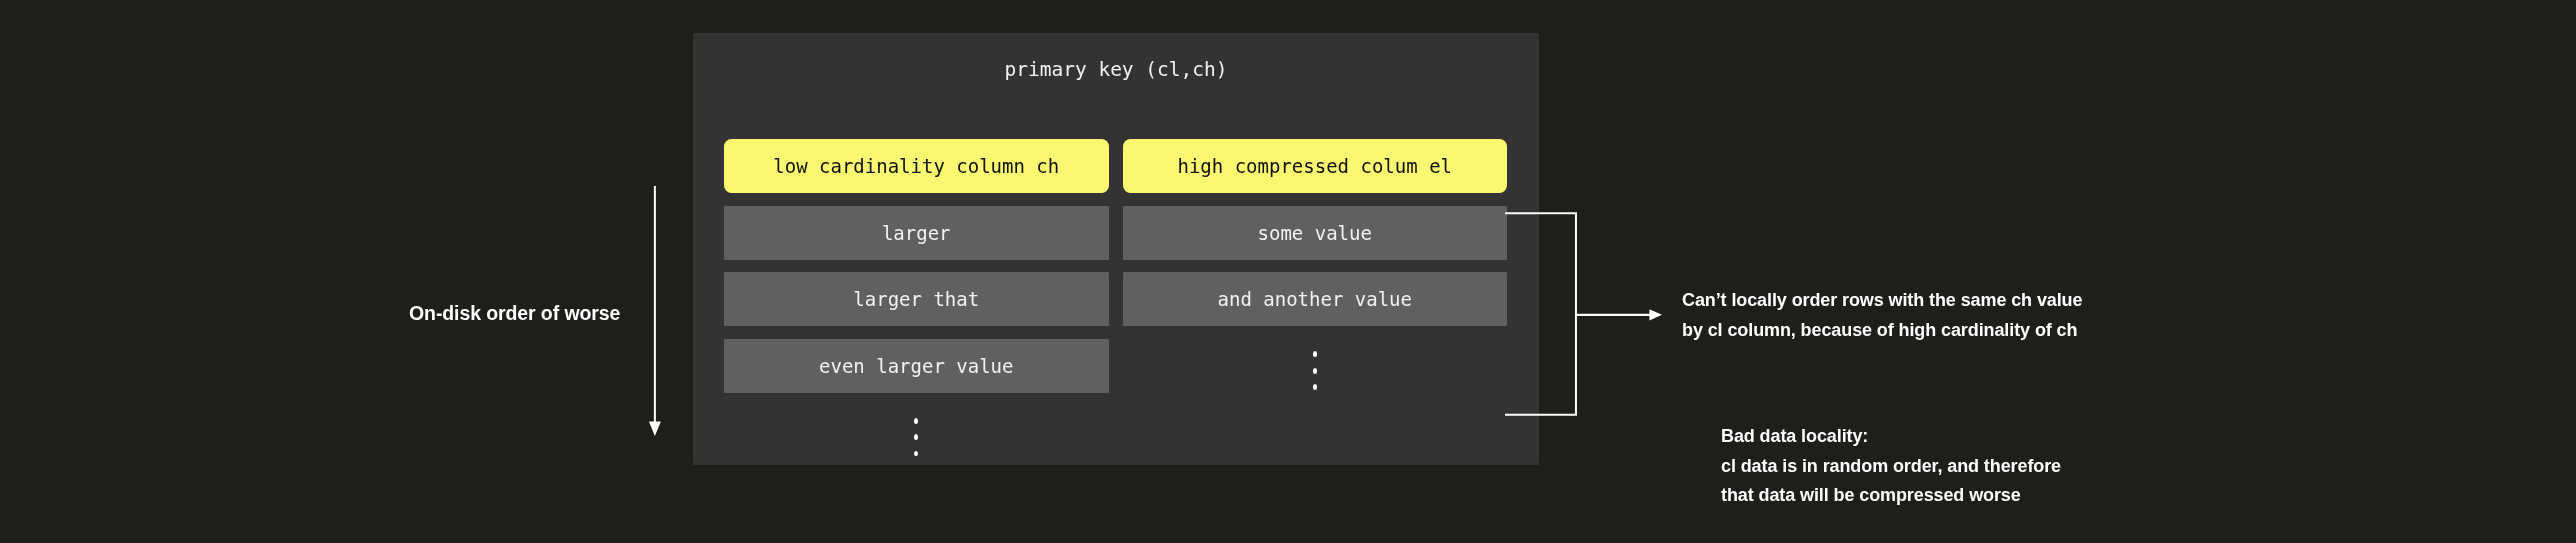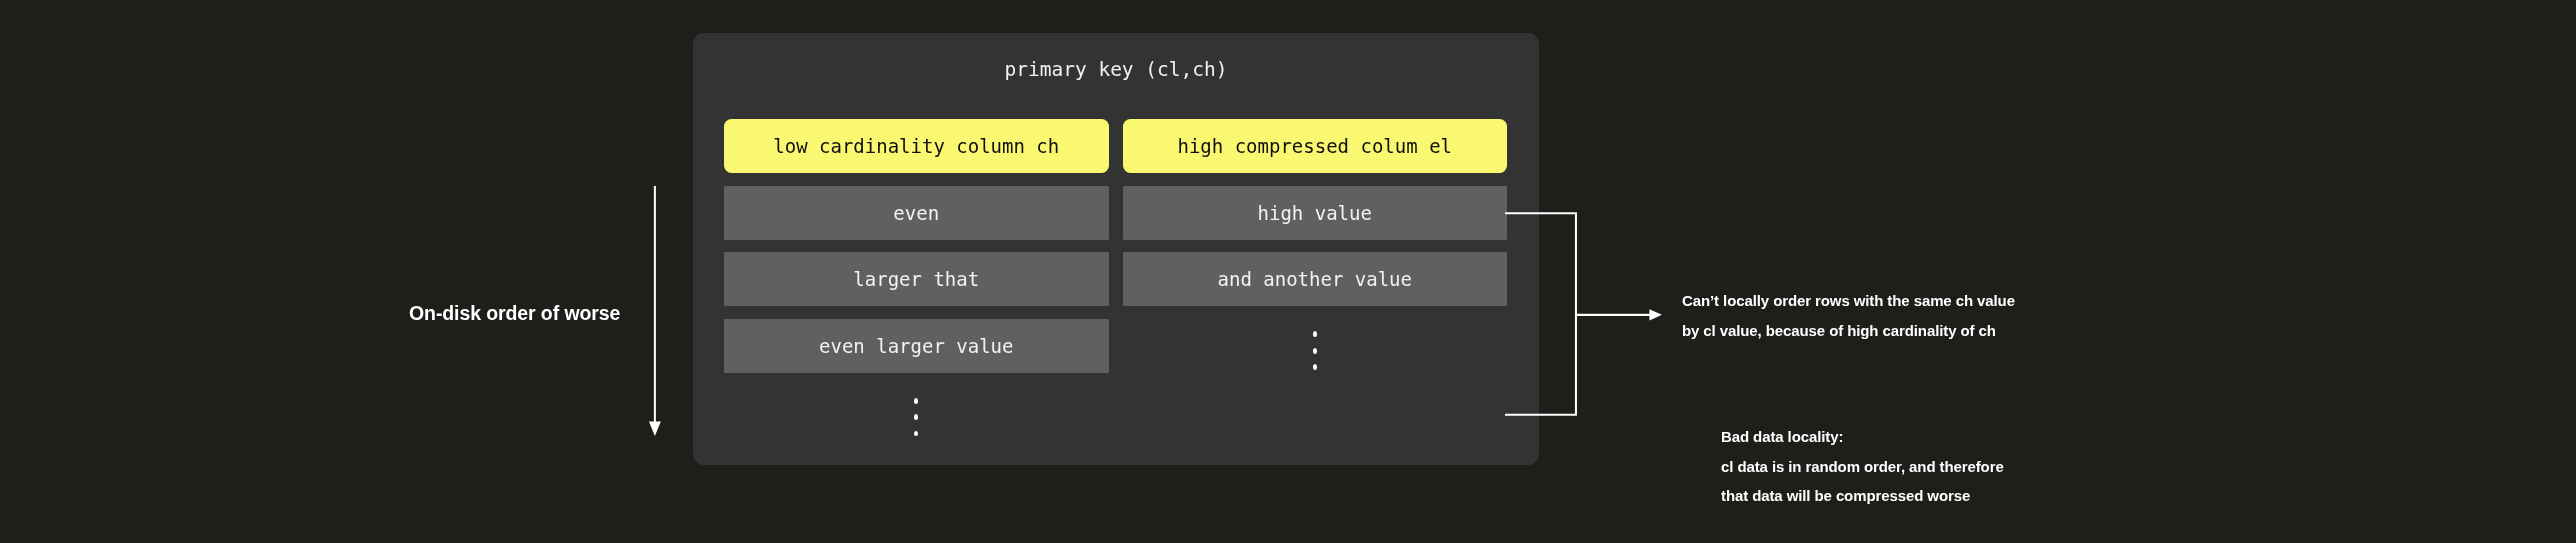--- a/index.html
+++ b/index.html
@@ -44,21 +44,21 @@
   }
 
   
   #panel {
     position: absolute;
     left: 693px;
     top: 33px;
     width: 846px;
     height: 432px;
     background: #333333;
-    border-radius: 11px;
+    border-radius: 2px;
   }
 
   #panel-title {
     position: absolute;
     left: 0;
     top: 25px;
     width: 100%;
     text-align: center;
     color: #f2f2f2;
     font-family: "DejaVu Sans Mono", monospace;
@@ -93,20 +93,21 @@
     font-family: "DejaVu Sans Mono", monospace;
     font-size: 19px;
     white-space: nowrap;
     overflow: hidden;
   }
 
   .cell.header {
     background: #faf871;
     color: #111111;
     border-radius: 7.5px;
+    margin-top: 20px;
   }
 
   .cell.value {
     background: #606060;
     color: #f2f2f2;
     border-radius: 1.3px;
   }
 
   .ellipsis {
     height: 60px;
@@ -133,21 +134,21 @@
     width: 170px;
     height: 221px;
   }
 
   
   .annotation {
     position: absolute;
     color: #ffffff;
     font-family: "Liberation Sans", sans-serif;
     font-weight: bold;
-    font-size: 15px;
+    font-size: 18px;
     line-height: 29.5px;
     letter-spacing: -0.1px;
     white-space: nowrap;
   }
 
   #annotation-cardinality { left: 1682px; top: 286px; }
   #annotation-locality    { left: 1682px; top: 422px; margin-left: 39px; }
 </style>
 </head>
 <body>
@@ -164,33 +165,33 @@
   </div>
 
   <div id="panel">
 
     <div id="panel-title">primary key (cl,ch)</div>
 
     <div id="grid">
 
       <div class="col">
         <div class="cell header">low cardinality column ch</div>
-        <div class="cell value">even</div>
+        <div class="cell value">larger</div>
         <div class="cell value">larger that</div>
         <div class="cell value">even larger value</div>
         <div class="ellipsis">
           <span class="dot"></span>
             <span class="dot"></span>
             <span class="dot"></span>
         </div>
       </div>
 
       <div class="col">
         <div class="cell header">high compressed colum el</div>
-        <div class="cell value">high value</div>
+        <div class="cell value">some value</div>
         <div class="cell value">and another value</div>
         <div class="ellipsis">
           <span class="dot"></span>
             <span class="dot"></span>
             <span class="dot"></span>
         </div>
       </div>
 
     </div>
   </div>
@@ -198,21 +199,21 @@
   <div id="bracket">
     <svg width="170" height="221" viewBox="0 0 270 352" xmlns="http://www.w3.org/2000/svg">
       <path d="M 6 13 L 119 13 L 119 334 L 6 334" fill="none" stroke="#ffffff" stroke-width="3.2"></path>
       <line x1="119" y1="175" x2="243" y2="175" stroke="#ffffff" stroke-width="3.2"></line>
       <polygon points="256,175 236,166 236,184" fill="#ffffff"></polygon>
     </svg>
   </div>
 
   <div class="annotation" id="annotation-cardinality">
     <div>Can’t locally order rows with the same ch value</div>
-    <div>by cl value, because of high cardinality of ch</div>
+    <div>by cl column, because of high cardinality of ch</div>
   </div>
 
   <div class="annotation" id="annotation-locality">
     <div>Bad data locality:</div>
     <div>cl data is in random order, and therefore</div>
     <div>that data will be compressed worse</div>
   </div>
 
 </div>
 

